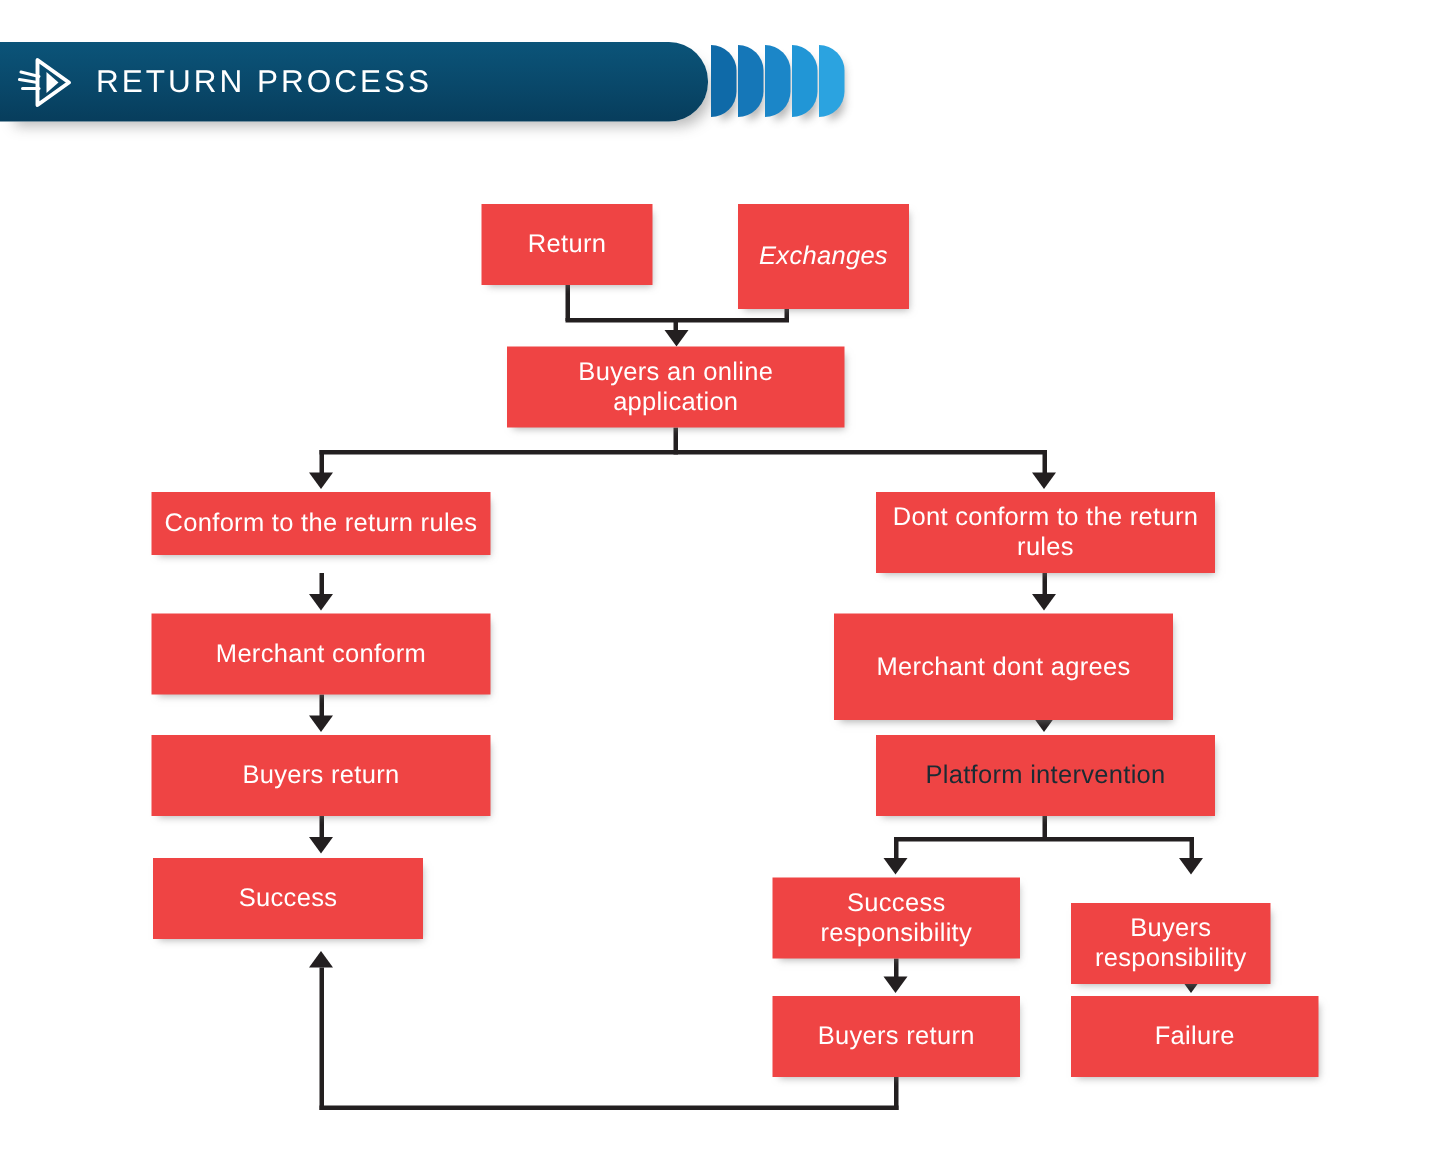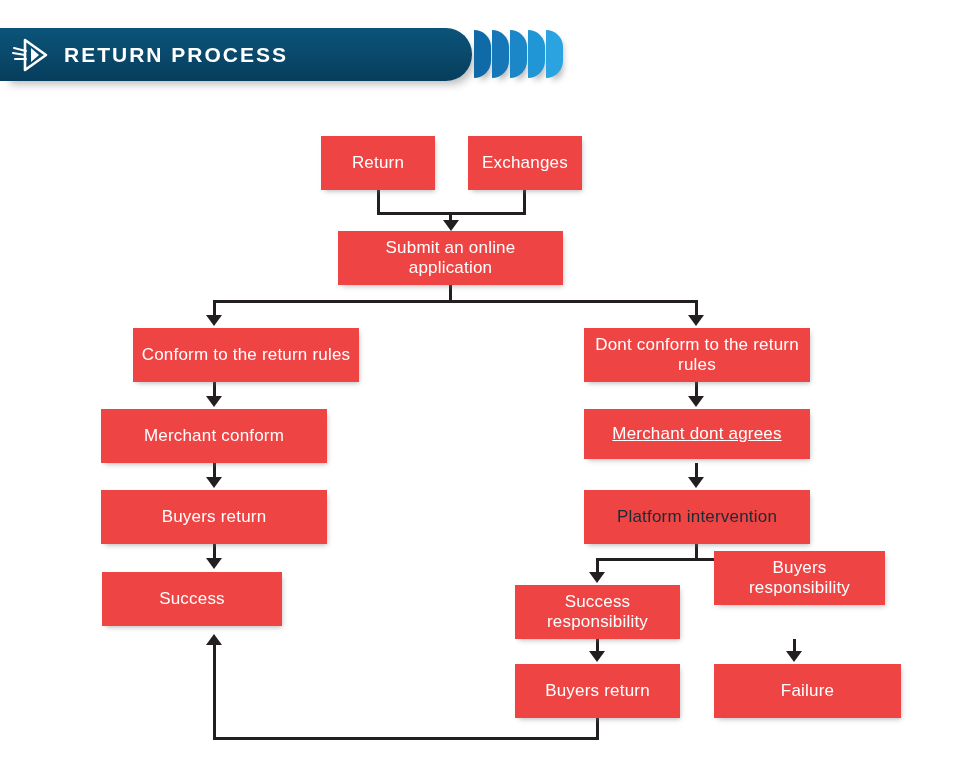--- a/index.html
+++ b/index.html
@@ -34,21 +34,21 @@
     box-shadow: 6px 7px 9px -4px rgba(80,80,80,0.40);
   }
   #header-title {
     position: absolute;
     left: 64px;
     top: 0;
     height: 53px;
     line-height: 53px;
     color: #ffffff;
     font-size: 21px;
-    font-weight: bold;
+    font-weight: normal;
     letter-spacing: 2.0px;
     white-space: nowrap;
   }
   #header-logo {
     position: absolute;
     left: 12px;
     top: 10px;
     width: 38px;
     height: 34px;
   }
@@ -176,63 +176,63 @@
 
 <div class="vline" style="left:596px; top:718px; height:22px;"></div>
 <div class="hline" style="left:213px; top:737px; width:386px;"></div>
 <div class="vline" style="left:213px; top:645px; height:95px;"></div>
 <div class="arrow-up" style="left:206px; top:634px;"></div>
 
 <div class="node" style="left:321px; top:136px; width:114px; height:54px;">
   <span>Return</span>
 </div>
 
-<div class="node" style="left:468px; top:136px; width:114px; height:54px;">
+<div class="node" style="left:492px; top:136px; width:114px; height:70px;font-style:italic;">
   <span>Exchanges</span>
 </div>
 
 <div class="node" style="left:338px; top:231px; width:225px; height:54px;">
-  <span>Submit an online application</span>
-</div>
-
-<div class="node" style="left:101px; top:328px; width:226px; height:54px;margin-left:32px;">
+  <span>Buyers an online application</span>
+</div>
+
+<div class="node" style="left:101px; top:328px; width:226px; height:42px;">
   <span>Conform to the return rules</span>
 </div>
 
 <div class="node" style="left:584px; top:328px; width:226px; height:54px;">
   <span>Dont conform to the return rules</span>
 </div>
 
 <div class="node" style="left:101px; top:409px; width:226px; height:54px;">
   <span>Merchant conform</span>
 </div>
 
-<div class="node" style="left:584px; top:409px; width:226px; height:50px;text-decoration:underline;">
+<div class="node" style="left:556px; top:409px; width:226px; height:71px;">
   <span>Merchant dont agrees</span>
 </div>
 
 <div class="node" style="left:101px; top:490px; width:226px; height:54px;">
   <span>Buyers return</span>
 </div>
 
 <div class="node light" style="left:584px; top:490px; width:226px; height:54px;">
   <span>Platform intervention</span>
 </div>
 
 <div class="node" style="left:102px; top:572px; width:180px; height:54px;justify-content:center;">
   <span>Success</span>
 </div>
 
 <div class="node" style="left:515px; top:585px; width:165px; height:54px;">
   <span>Success responsibility</span>
 </div>
 
-<div class="node" style="left:714px; top:551px; width:171px; height:54px;justify-content:flex-end;">
+<div class="node" style="left:714px; top:602px; width:133px; height:54px;justify-content:flex-end;">
   <span>Buyers responsibility</span>
 </div>
 
 <div class="node" style="left:515px; top:664px; width:165px; height:54px;">
   <span>Buyers return</span>
 </div>
 
-<div class="node" style="left:714px; top:664px; width:187px; height:54px;">
+<div class="node" style="left:714px; top:664px; width:165px; height:54px;">
   <span>Failure</span>
 </div>
 
 </body></html>

